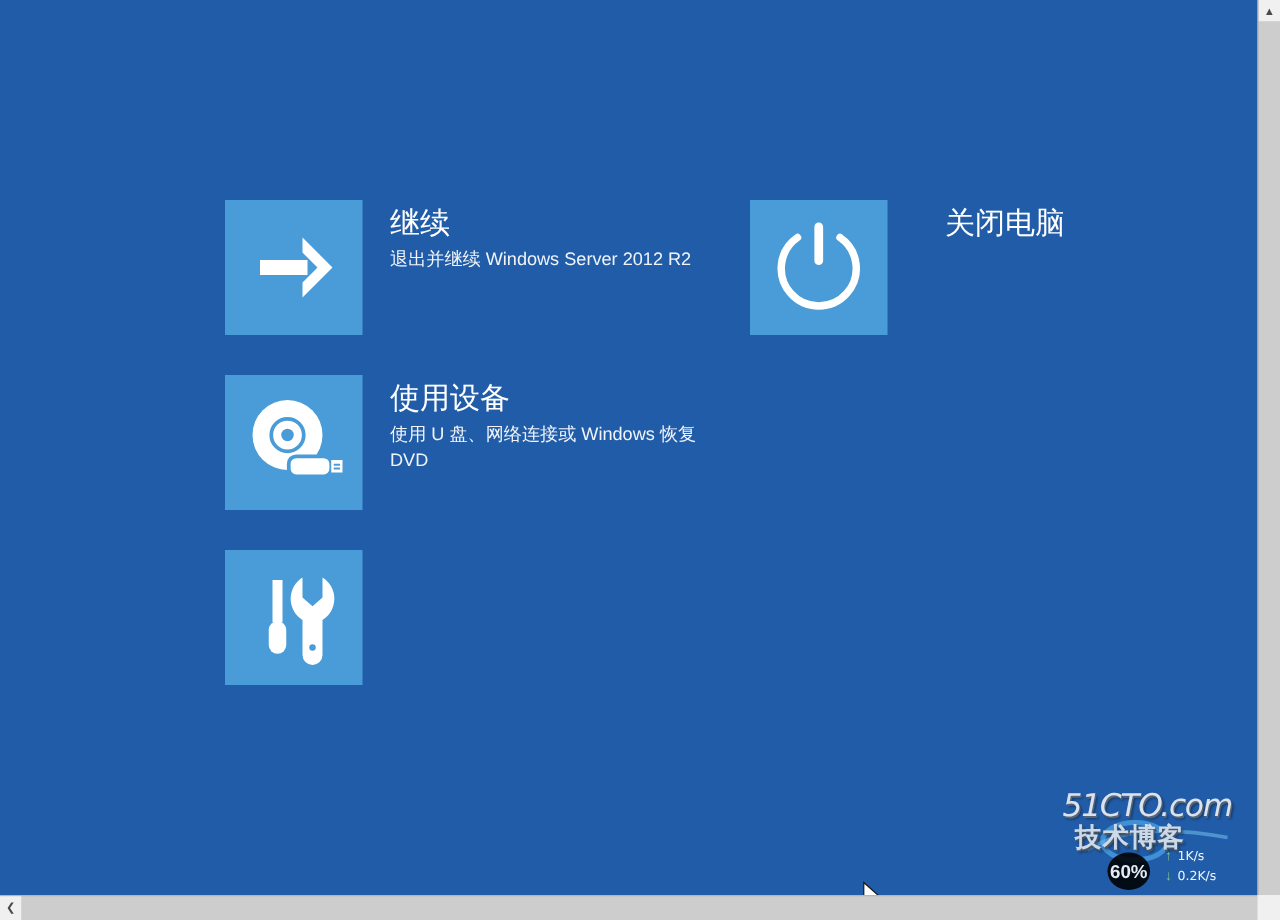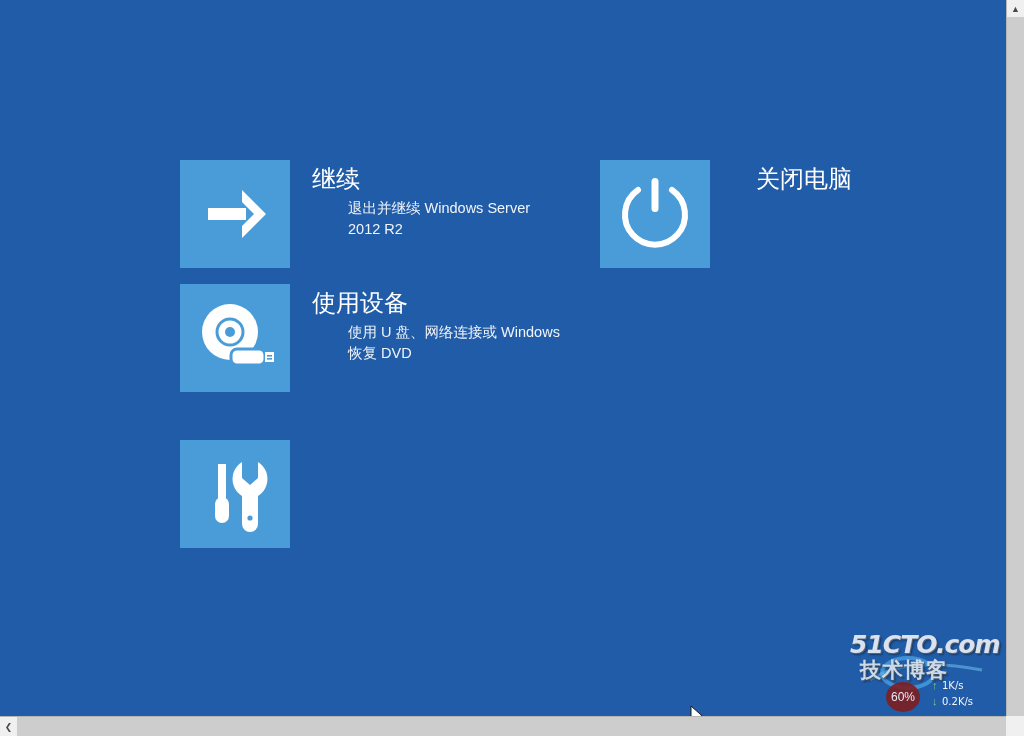--- a/index.html
+++ b/index.html
@@ -67,40 +67,39 @@
     color: #ffffff;
     font-weight: 300;
     white-space: nowrap;
   }
   .opt-desc {
     margin-top: 4px;
     font-size: 14.5px;
     line-height: 1.42;
     color: #f0f4f9;
     font-weight: 400;
-    margin-left: 36px;
   }
 
   .tile svg { position: absolute; left: 0; top: 0; }
 
   
   #watermark {
     position: absolute;
     right: 14px;
     bottom: 24px;
     width: 150px;
     height: 62px;
     pointer-events: none;
     opacity: .92;
   }
   .wm-line1 {
     position: absolute;
     left: 8px; top: 0;
     font-size: 25px;
-    font-weight: bold;
+    font-weight: normal;
     font-style: italic;
     letter-spacing: -1px;
     color: #e9eef4;
     text-shadow: 1px 1px 0 #5a6673, 2px 2px 2px rgba(0,0,0,.45);
     font-family: "DejaVu Sans", sans-serif;
   }
   .wm-line2 {
     position: absolute;
     left: 18px; top: 26px;
     font-size: 21px;
@@ -122,28 +121,28 @@
     bottom: 20px;
     width: 140px;
     height: 40px;
     pointer-events: none;
   }
   .meter-circle {
     position: absolute;
     left: 8px; top: 6px;
     width: 34px; height: 30px;
     border-radius: 50%;
-    background: #7f1d1d;
+    background: #000000;
     opacity: .88;
     display: flex;
     align-items: center;
     justify-content: center;
-    font-size: 12px;
+    font-size: 15px;
     color: #ffffff;
-    font-weight: normal;
+    font-weight: bold;
   }
   .speed-up, .speed-down {
     position: absolute;
     left: 64px;
     font-size: 10px;
     color: #f2f6fb;
     font-family: "DejaVu Sans", sans-serif;
     white-space: nowrap;
   }
   .speed-up   { top: 4px; }
@@ -248,21 +247,21 @@
           <path d="M28 54 h40 v0 M28 48 h38 v12 h-38 z" fill="#ffffff"></path>
           <path d="M62 30 L86 54 L62 78 L62 66 L74 54 L62 42 Z" fill="#ffffff"></path>
         </svg>
       </div>
       <div class="opt-text">
         <div class="opt-title">继续</div>
         <div class="opt-desc">退出并继续 Windows Server 2012 R2</div>
       </div>
     </div>
 
-    <div class="option opt-col-left" style="top:284px;">
+    <div class="option opt-col-left" style="top:300px;">
       <div class="tile">
         <svg width="110" height="108" viewBox="0 0 110 108">
           <circle cx="50" cy="48" r="28" fill="#ffffff"></circle>
           <circle cx="50" cy="48" r="13" fill="none" stroke="#4a9cd8" stroke-width="3"></circle>
           <circle cx="50" cy="48" r="5" fill="#4a9cd8"></circle>
           <rect x="51" y="65" width="34" height="16" rx="6" fill="#ffffff" stroke="#4a9cd8" stroke-width="3"></rect>
           <rect x="85" y="68" width="9" height="10" fill="#ffffff"></rect>
           <rect x="87" y="71" width="5" height="1.6" fill="#4a9cd8"></rect>
           <rect x="87" y="74" width="5" height="1.6" fill="#4a9cd8"></rect>
         </svg>

